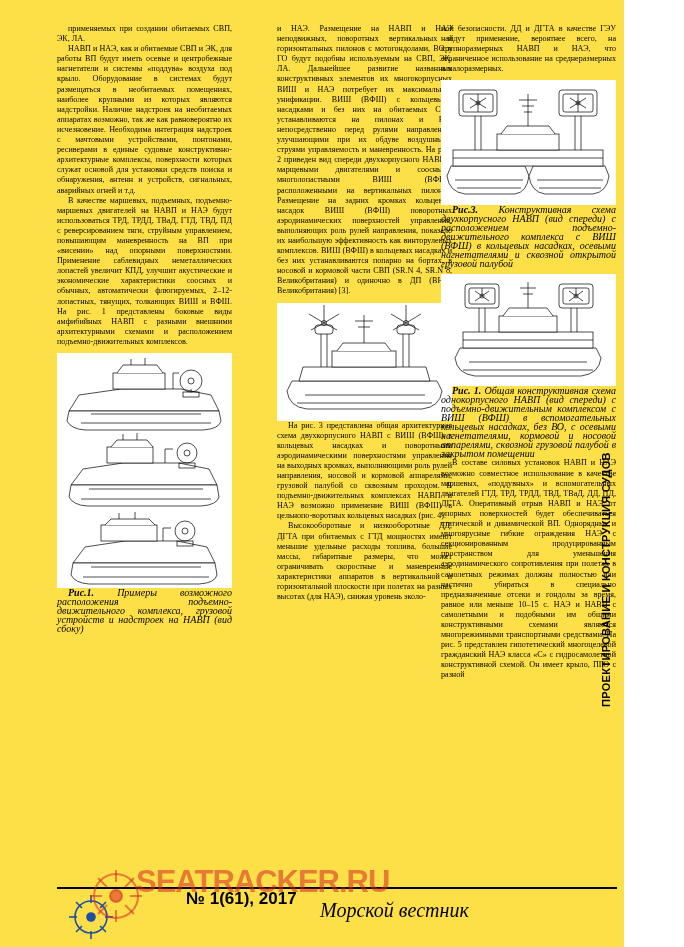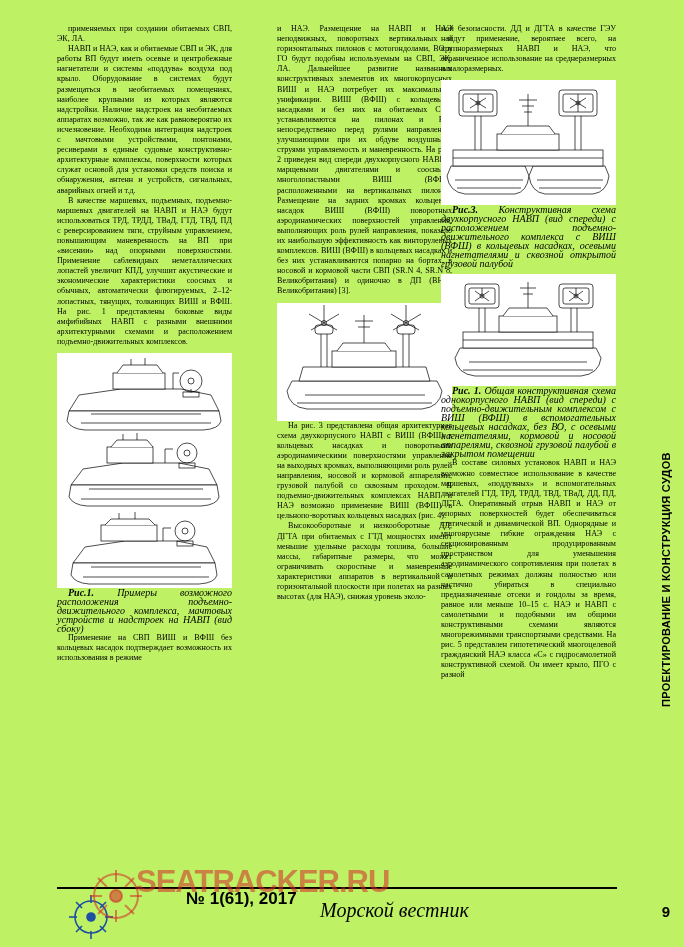--- a/index.html
+++ b/index.html
@@ -2,23 +2,23 @@
 <html><head>
 <meta charset="utf-8">
 <style>
   html, body {
     margin: 0;
     padding: 0;
     background: #ffffff;
   }
   .page {
     position: relative;
-    width: 684px;
+    width: 624px;
     height: 947px;
-    background: #bef264;
+    background: #fde047;
     overflow: hidden;
     font-family: "Liberation Serif", serif;
     color: #000000;
   }
   .cols {
     position: absolute;
     left: 57px;
     top: 24px;
     width: 560px;
     height: 860px;
@@ -215,24 +215,23 @@
               <line x1="30" y1="48" x2="140" y2="48"></line>
               <line x1="22" y1="58" x2="148" y2="58"></line>
               <path d="M102 22 L102 9 L110 9"></path>
             </g>
           </g>
         </svg>
       </div>
 
       <p class="caption">
         <b>Рис.1.</b>
-        <span>Примеры возможного расположения подъемно-движительного комплекса, мачтовых устройств и надстроек на НАВП (вид сбоку)</span>
+        <span>Примеры возможного расположения подъемно-движительного комплекса, грузовой устройств и надстроек на НАВП (вид сбоку)</span>
       </p>
 
-      <p>Применение на СВП ВИШ и ВФШ без кольцевых насадок подтверждает возможность их использования в режиме</p>
     </div>
 
     <div class="col col2">
       <p class="noind">и НАЭ. Размещение на НАВП и НАЭ неподвижных, поворотных вертикальных и горизонтальных пилонов с мотогондолами, ВО и ГО будут подобны используемым на СВП, ЭК, ЛА. Дальнейшее развитие названных конструктивных элементов их многокорпусных ВИШ и НАЭ потребует их максимальной унификации. ВИШ (ВФШ) с кольцевыми насадками и без них на обитаемых СВП устанавливаются на пилонах и ВО, непосредственно перед рулями направления, улучшающими при их обдуве воздушными струями управляемость и маневренность. На рис. 2 приведен вид спереди двухкорпусного НАВП с марщевыми двигателями и соосными многолопастными ВИШ (ВФШ), расположенными на вертикальных пилонах. Размещение на задних кромках кольцевых насадок ВИШ (ВФШ) поворотных аэродинамических поверхностей управления, выполняющих роль рулей направления, показало их наибольшую эффективность как винторулевых комплексов. ВИШ (ВФШ) в кольцевых насадках и без них устанавливаются попарно на бортах, в носовой и кормовой части СВП (SR.N 4, SR.N 8, Великобритания) и одиночно в ДП (ВН-7, Великобритания) [3].</p>
 
       <div class="fig">
         <svg viewBox="0 0 175 118" xmlns="http://www.w3.org/2000/svg">
           <g stroke="#000" fill="none" stroke-width="0.7">
 
             <path d="M10 88 Q12 104 30 106 L145 106 Q163 104 165 88 L160 78 L15 78 Z" fill="#fff"></path>

